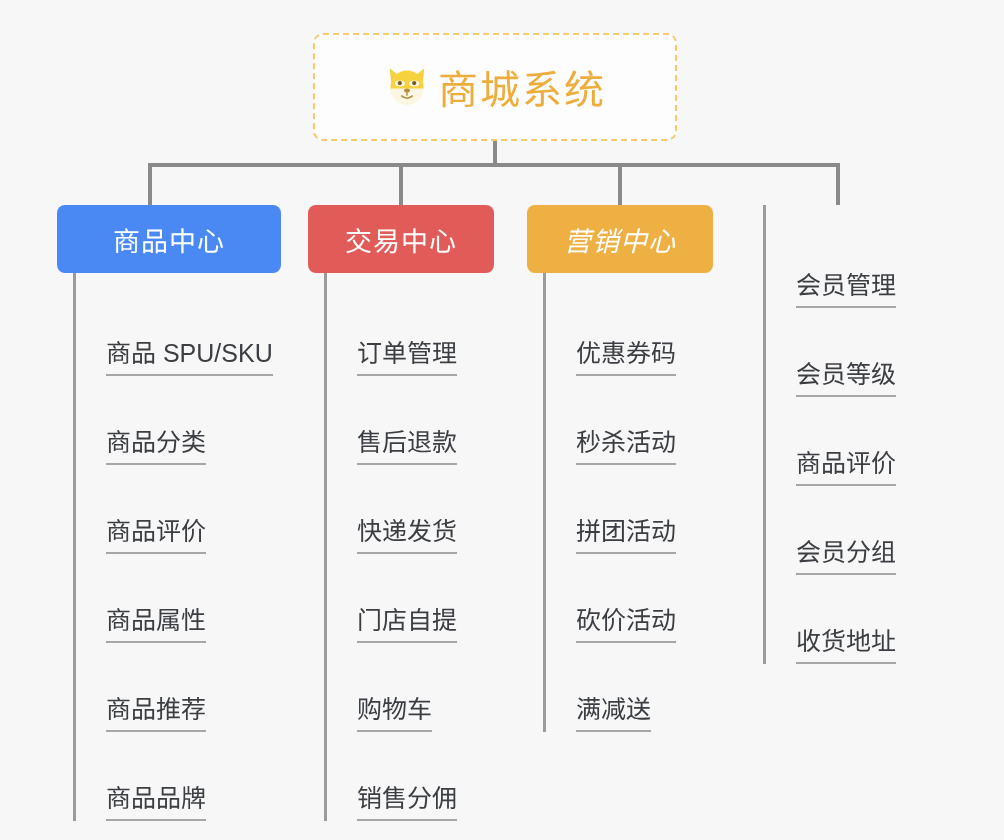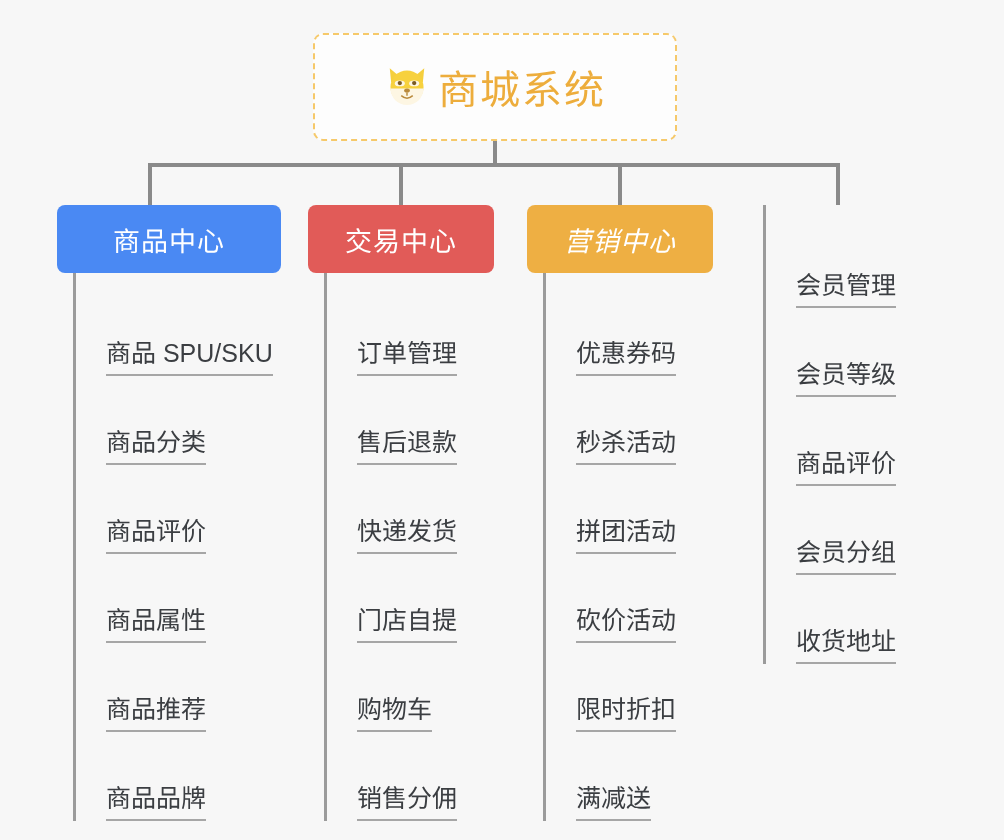--- a/index.html
+++ b/index.html
@@ -220,23 +220,20 @@
       <div class="item">
           <span class="item-label">秒杀活动</span>
         </div>
       <div class="item">
           <span class="item-label">拼团活动</span>
         </div>
       <div class="item">
           <span class="item-label">砍价活动</span>
         </div>
       <div class="item">
-          <span class="item-label">限时折扣</span>
-        </div>
-      <div class="item">
           <span class="item-label">满减送</span>
         </div>
     </div>
   </div>
 
   <div class="column col-4">
     <div class="items">
       <div class="item">
           <span class="item-label">会员管理</span>
         </div>

